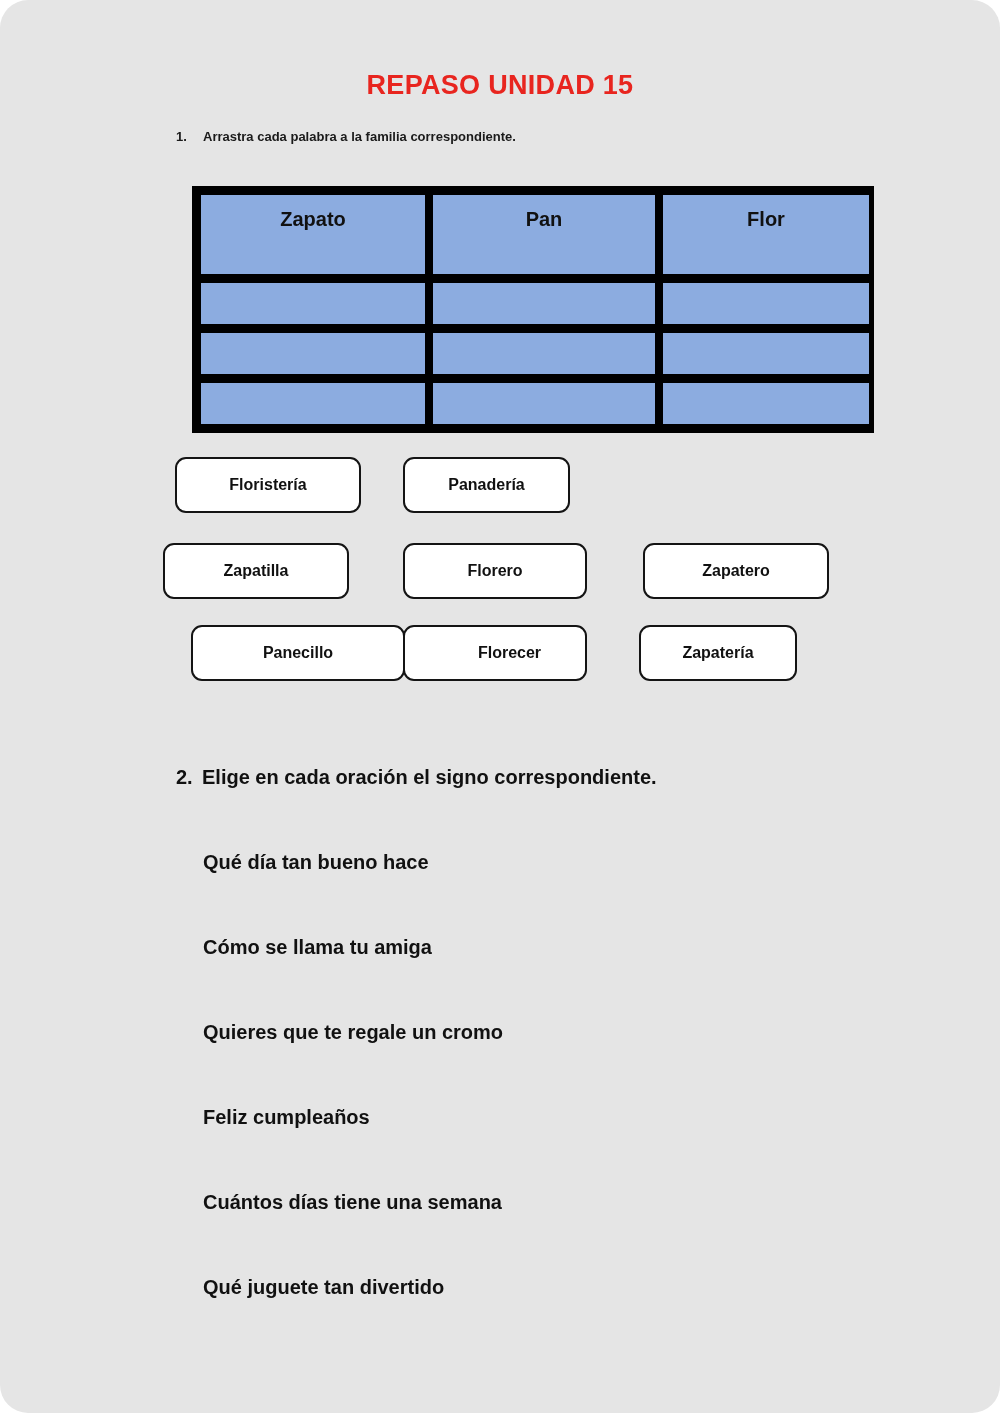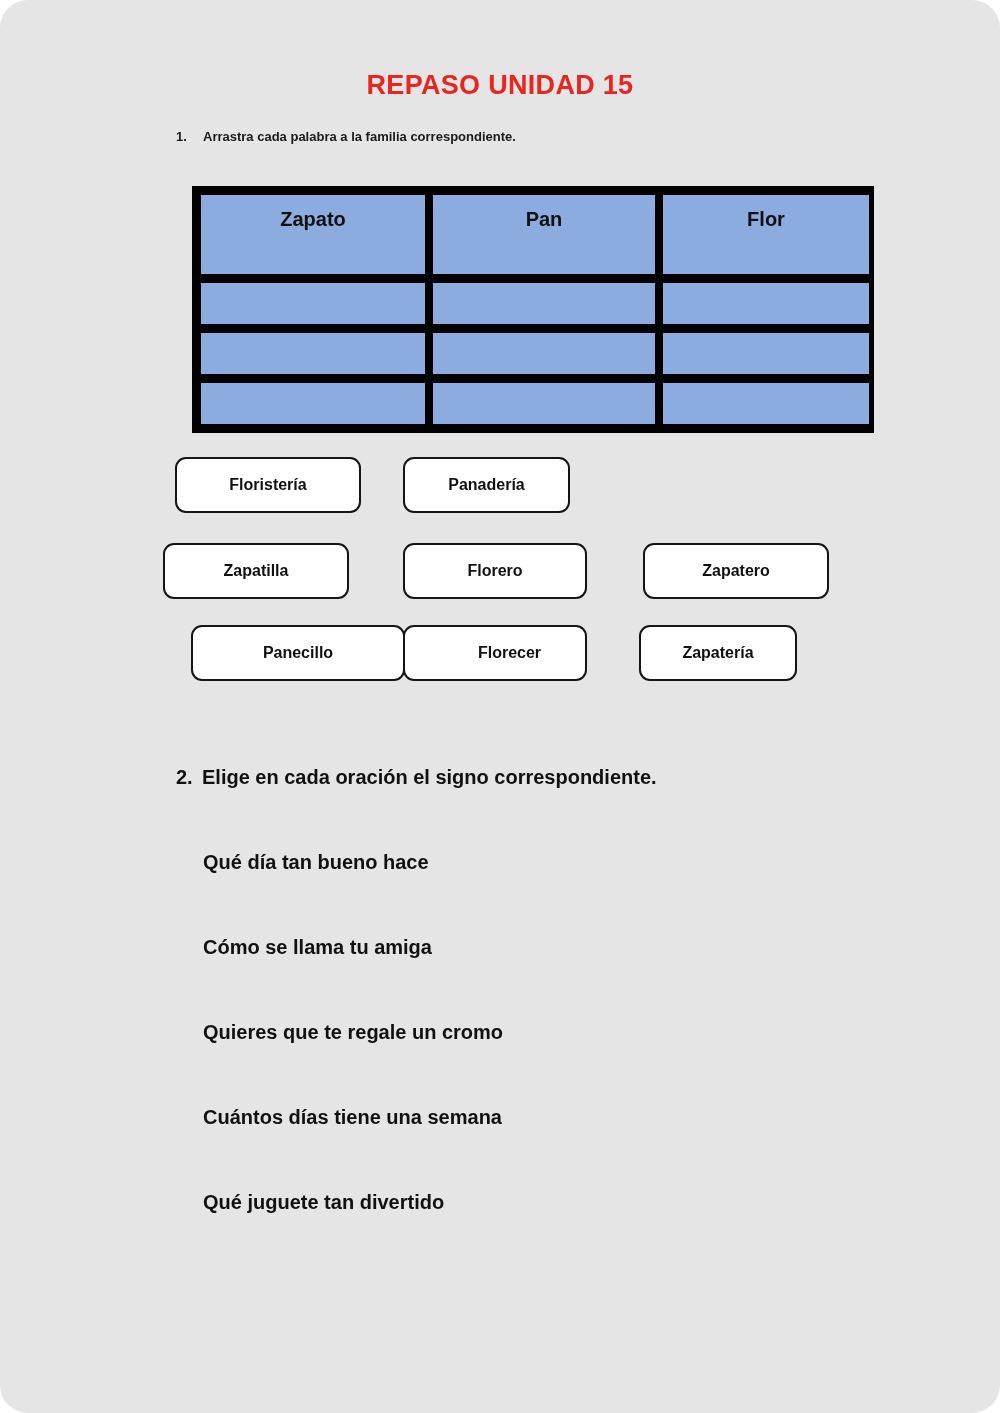--- a/index.html
+++ b/index.html
@@ -222,17 +222,18 @@
   </div>
 
   <div class="instruction-2">
     <span class="num">2.</span><span>Elige en cada oración el signo correspondiente.</span>
   </div>
 
   <div class="sentence-list">
     <div class="sentence">Qué día tan bueno hace</div>
     <div class="sentence">Cómo se llama tu amiga</div>
     <div class="sentence">Quieres que te regale un cromo</div>
+    <div class="sentence">Feliz cumpleaños</div>
     <div class="sentence">Cuántos días tiene una semana</div>
     <div class="sentence">Qué juguete tan divertido</div>
   </div>
 
 </div>
 
 </body></html>

